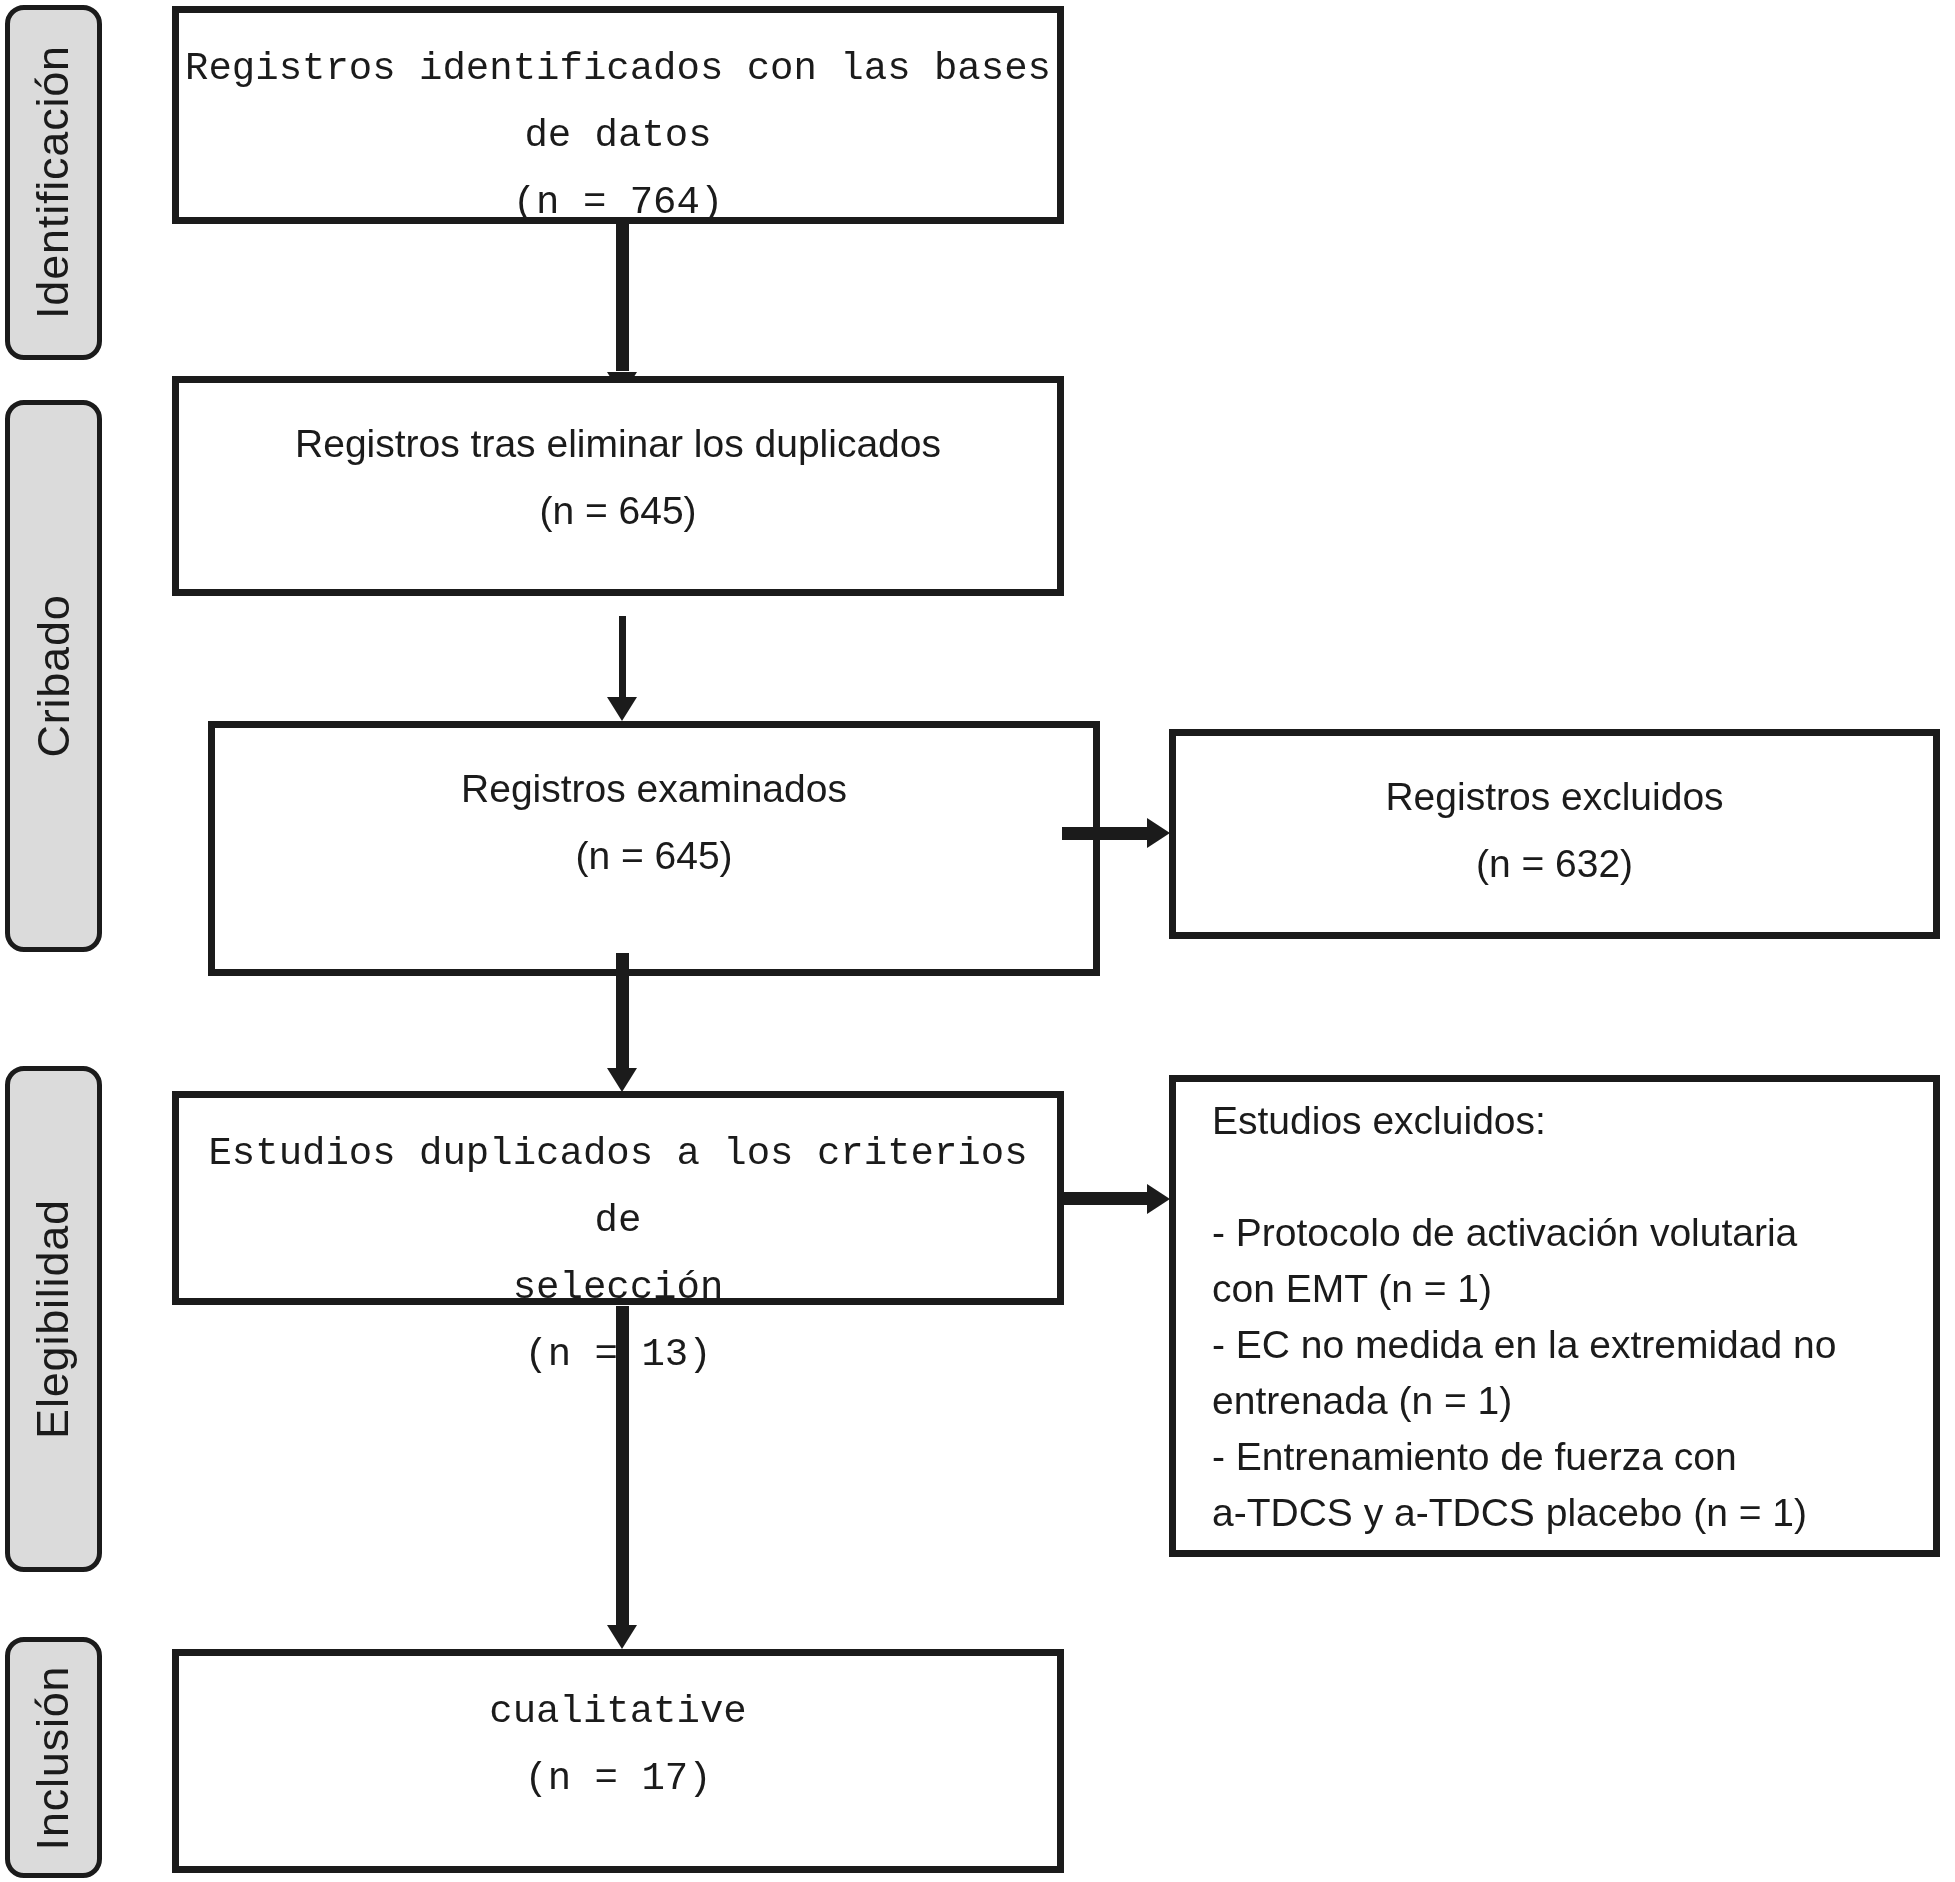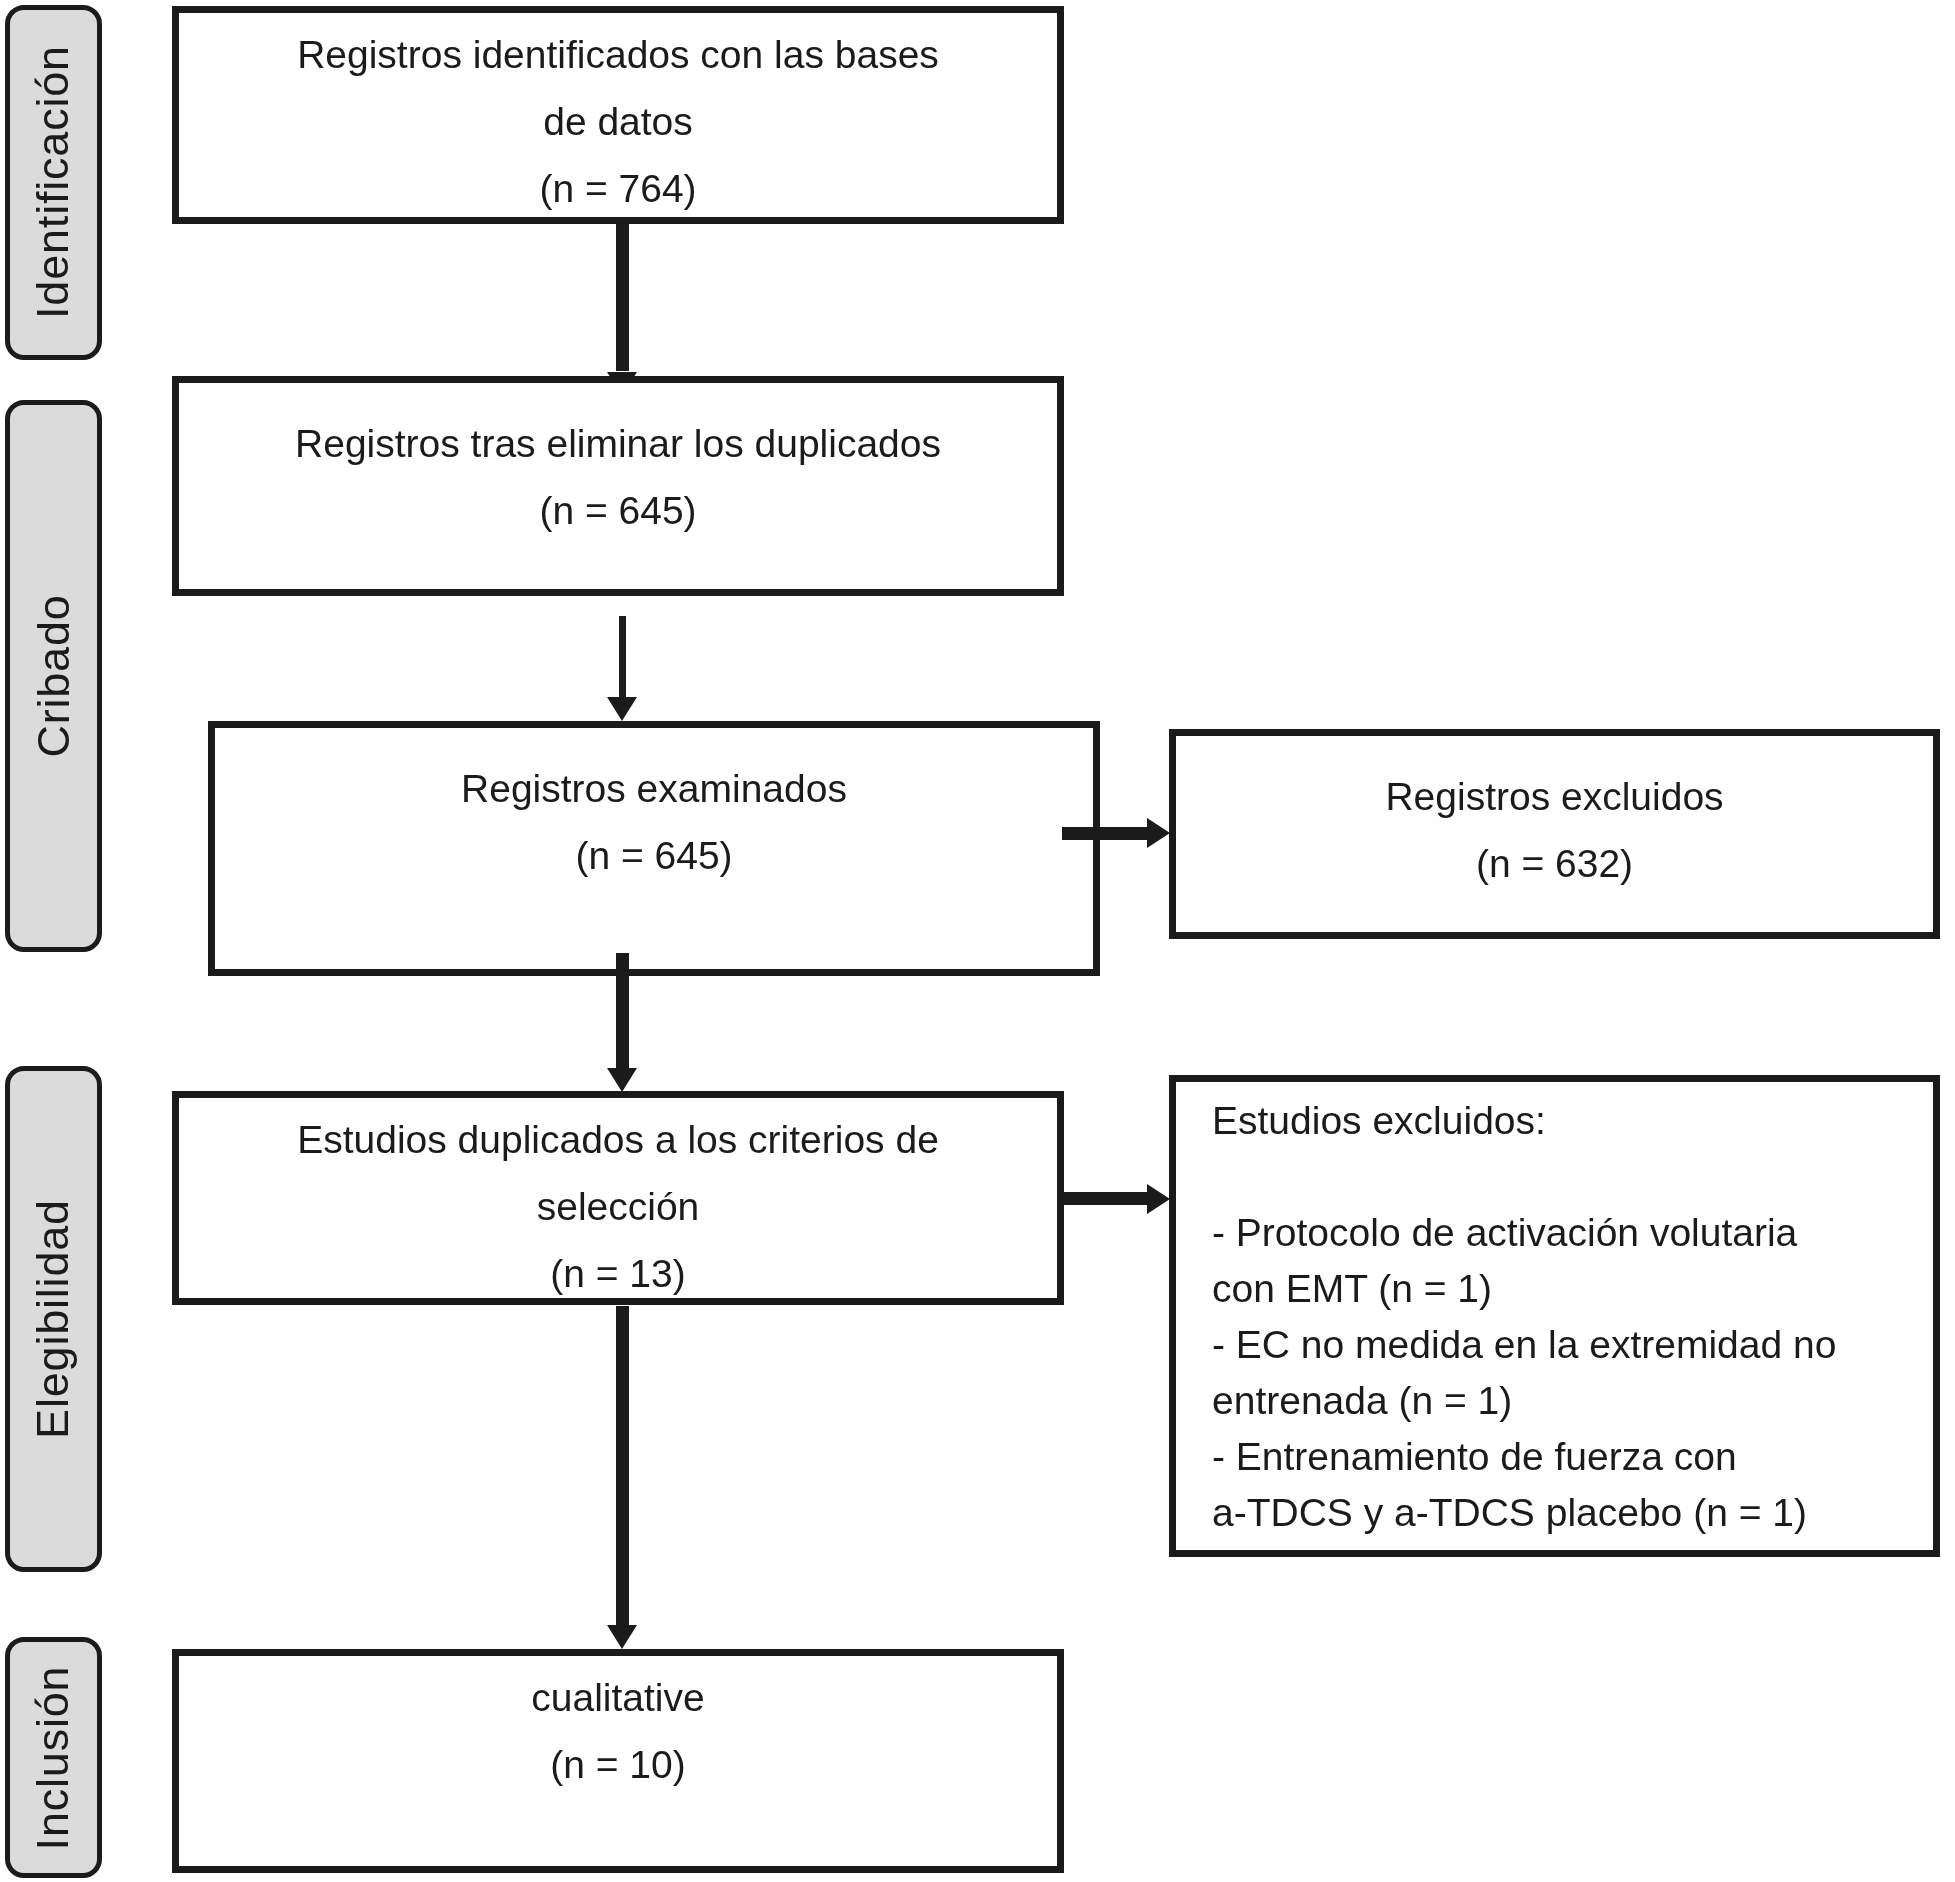--- a/index.html
+++ b/index.html
@@ -49,21 +49,21 @@
   
   .fbox.list {
     text-align: left;
     font-size: 39px;
     line-height: 56px;
     padding: 11px 36px;
   }
   .fbox.list .tline { min-height: 56px; }
 
   .pad2 { padding-top: 27px; }
-  .pad3 { padding-top: 8px; }
+  .pad3 { padding-top: 23px; font-family: Liberation Mono, monospace; }
 
   
   .shaft-v { position: absolute; background: #1b1b1b; }
   .shaft-h { position: absolute; background: #1b1b1b; }
   .head-down {
     position: absolute; width: 0; height: 0;
     border-left: 15px solid transparent;
     border-right: 15px solid transparent;
     border-top: 24px solid #1b1b1b;
   }
@@ -155,17 +155,17 @@
     <div class="tline">a-TDCS y a-TDCS placebo (n = 1)</div>
   </div>
 
   <div>
     <div class="shaft-v" style="left:616px; top:1306px; width:12.5px; height:320px;"></div>
     <div class="head-down" style="left:607px; top:1625px;"></div>
   </div>
 
   <div class="fbox pad3" style="left:172px; top:1649px; width:892px; height:224px;">
     <div class="tline">cualitative</div>
-    <div class="tline">(n = 10)</div>
+    <div class="tline">(n = 17)</div>
   </div>
 
 </div>
 
 
 </body></html>

